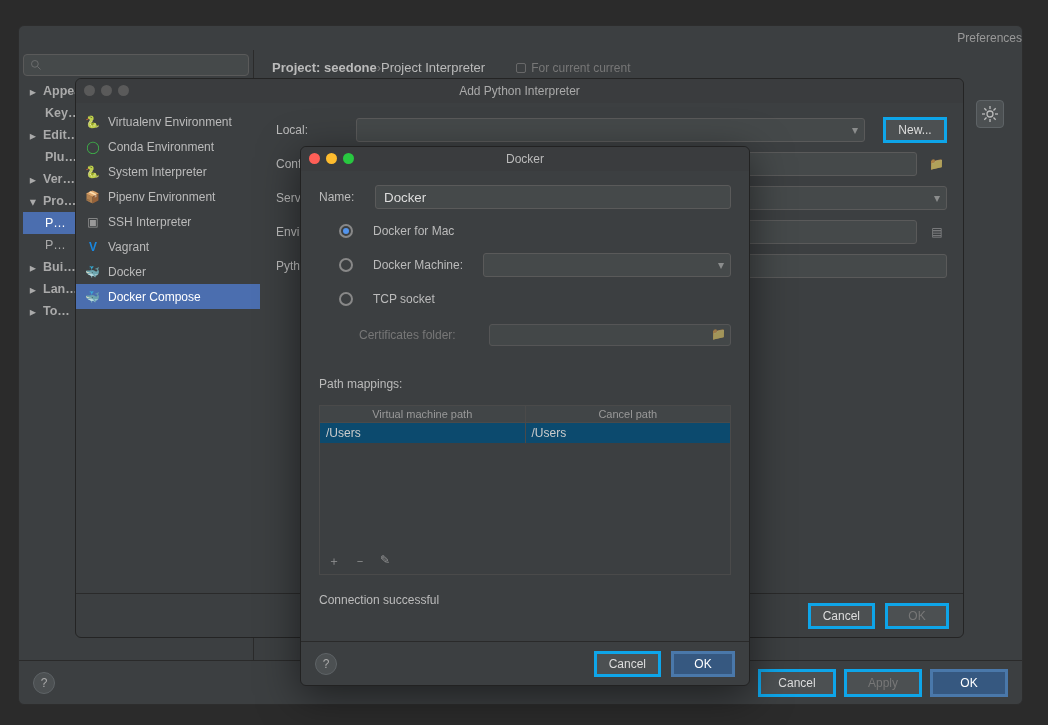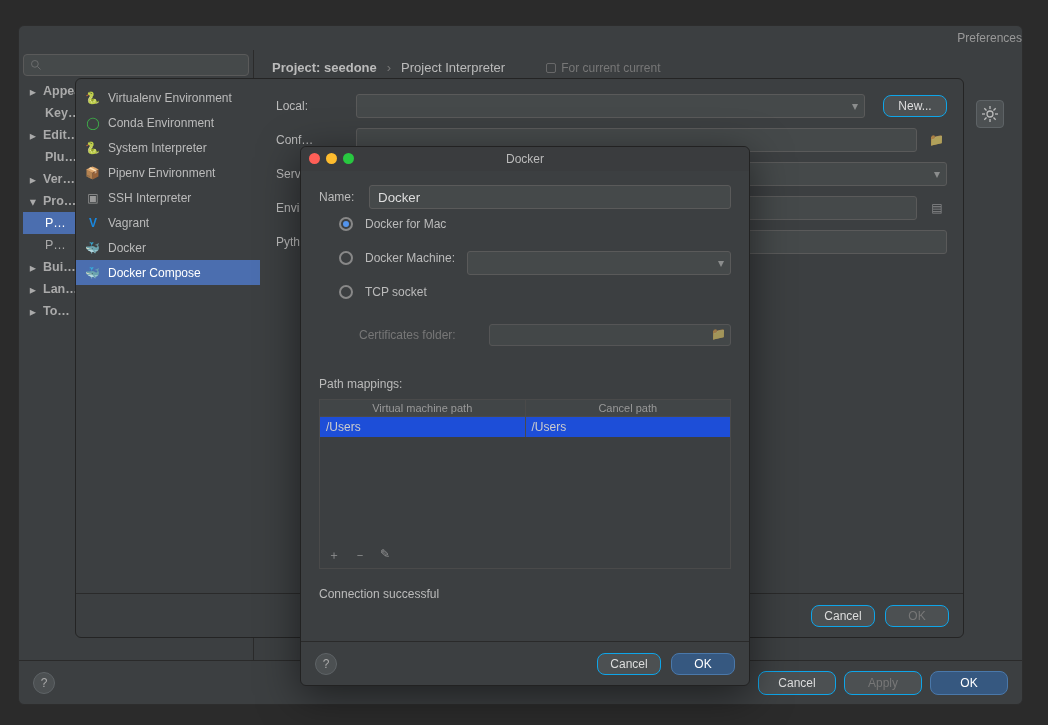--- a/index.html
+++ b/index.html
@@ -31,35 +31,35 @@
     height:22px; display:flex; align-items:center; padding:0 6px; color:#888;
     margin-bottom:4px;
   }
   .search-box svg { width:12px; height:12px; opacity:0.6; }
   .tree { font-size:12.5px; color:#aaa; }
   .tree .node { display:flex; align-items:center; height:22px; padding-left:6px; gap:6px; }
   .tree .node.selected { background:#4b6eaf; color:#fff; }
   .tree .node .arrow { width:8px; text-align:center; }
   .tree .bold { font-weight:bold; }
   .prefs-right { flex:1; padding:10px 18px; position:relative; }
-  .crumbs { display:flex; align-items:center; gap:10px; color:#bbb; font-size:13px; }
+  .crumbs { display:flex; align-items:center; gap:0; color:#bbb; font-size:13px; }
   .crumbs .proj { font-weight:bold; }
   .crumbs .sep { color:#777; }
   .hint { color:#777; margin-left:30px; display:flex; align-items:center; gap:4px; font-size:12px; }
   .gear-box { position:absolute; right:18px; top:50px; width:28px; height:28px; background:#4c5052; border:1px solid #5e6366; border-radius:4px; display:flex; align-items:center; justify-content:center; }
   .prefs-footer {
     position:absolute; left:0; right:0; bottom:0; height:44px;
     display:flex; align-items:center; justify-content:space-between; padding:0 14px;
     border-top:1px solid #2a2a2a;
   }
   .helpbtn { width:22px; height:22px; border-radius:11px; background:#4c5052; border:1px solid #5e6366; color:#aaa; text-align:center; line-height:20px; }
   .btnrow { display:flex; gap:8px; }
   .btn {
-    min-width:78px; padding:4px 16px; border-radius:8px; background:#4c5052;
-    border:1px solid #0ea5e9; color:#ddd; text-align:center; cursor:default;
+    min-width:78px; padding:4px 16px; border-radius:0; background:#4c5052;
+    border:3px solid #0ea5e9; color:#ddd; text-align:center; cursor:default;
   }
   .btn.small { min-width:64px; padding:3px 12px; }
   .btn.primary { background:#365880; border-color:#4a78aa; color:#fff; }
   .btn.disabled { color:#777; }
   
   .addpy {
     position:absolute; left:75px; top:78px; width:889px; height:560px;
     background:#3c3f41; border:1px solid #242424; border-radius:6px;
   }
   .addpy-titlebar { height:24px; text-align:center; line-height:24px; color:#aaa; position:relative; background:#3a3c3e; border-radius:6px 6px 0 0;}
@@ -81,38 +81,38 @@
     border-top:1px solid #2a2a2a;
   }
   
   .docker {
     position:absolute; left:300px; top:146px; width:450px; height:540px;
     background:#3c3f41; border:1px solid #222; border-radius:6px;
     box-shadow:0 10px 40px rgba(0,0,0,0.5);
   }
   .docker-titlebar { height:24px; text-align:center; line-height:24px; color:#bbb; position:relative; background:#3a3c3e; border-radius:6px 6px 0 0; }
   .docker-body { padding:12px 18px; display:flex; flex-direction:column; gap:6px; }
-  .drow { display:flex; align-items:center; gap:4px; min-height:28px; }
+  .drow { display:flex; align-items:center; gap:10px; min-height:28px; }
   .dlabel { width:46px; color:#bbb; }
   .dinput { flex:1; height:24px; background:#45494a; border:1px solid #5a5a5a; border-radius:3px; padding:0 8px; color:#ddd; }
   .dhead { color:#bbb; margin-top:8px; }
-  .radiorow { display:flex; gap:12px; padding-left:20px; height:28px; }
+  .radiorow { display:flex; align-items:center; gap:20px; padding-left:20px; height:28px; }
   .radio { width:14px; height:14px; border-radius:50%; border:2px solid #888; position:relative; }
   .radio.checked::after{content:'';position:absolute;inset:2px;border-radius:50%;background:#5394ec;}
   .subrow { display:flex; align-items:center; gap:10px; padding-left:40px; height:32px; }
   .sublabel { width:120px; color:#777; }
   .subinput { flex:1; height:22px; background:#45494a; border:1px solid #5a5a5a; border-radius:3px; }
   .subinput.dim { opacity:0.85; }
   .table {
-    border:1px solid #4a4a4a; margin-top:2px; height:170px; display:flex; flex-direction:column;
+    border:1px solid #4a4a4a; margin-top:8px; height:170px; display:flex; flex-direction:column;
   }
   .table .thead { display:flex; background:#414547; border-bottom:1px solid #4a4a4a; }
   .table .th { flex:1; text-align:center; padding:2px 0; color:#999; border-right:1px solid #4a4a4a; font-size:11px;}
   .table .th:last-child{border-right:none;}
-  .table .trow { display:flex; background:#1d4ed8;}
+  .table .trow { display:flex; background:#0c4a6e;}
   .table .td { flex:1; padding:3px 6px; color:#ccc; border-right:1px solid #4a4a4a; font-size:12px;}
   .table .td:last-child{border-right:none;}
   .table .tfooter { margin-top:auto; display:flex; gap:14px; padding:4px 8px; color:#aaa; }
   .tfooter span { opacity:0.8; }
   .status-line { padding:6px 18px; color:#bbb; }
   .docker-footer {
     position:absolute; left:0; right:0; bottom:0; height:44px;
     display:flex; align-items:center; padding:0 14px; gap:10px;
     border-top:1px solid #2a2a2a;
   }
@@ -209,20 +209,28 @@
     <div class="helpbtn">?</div>
     <div class="btnrow">
       <div class="btn">Cancel</div>
       <div class="btn disabled">Apply</div>
       <div class="btn primary">OK</div>
     </div>
   </div>
 </div>
 
 <div class="addpy">
+  <div class="addpy-titlebar">
+    <div class="traffic" style="left:8px; top:6px;">
+      <div class="tdot"></div>
+      <div class="tdot"></div>
+      <div class="tdot"></div>
+    </div>
+    <span>Add Python Interpreter</span>
+  </div>
   <div class="addpy-body">
     <div class="addpy-left">
       <div class="envitem">
           <span class="envicon">🐍</span>
           <span>Virtualenv Environment</span>
         </div>
       <div class="envitem">
           <span class="envicon" style="color:#3eb049;">◯</span>
           <span>Conda Environment</span>
         </div>

